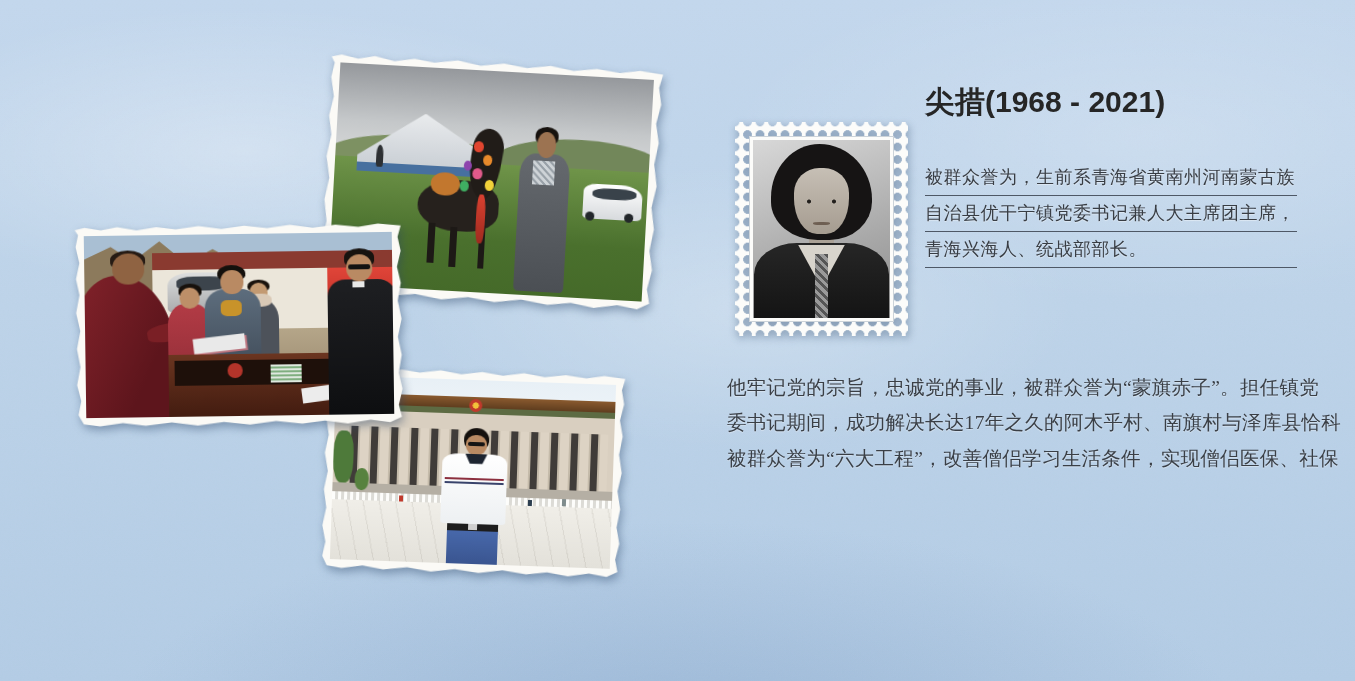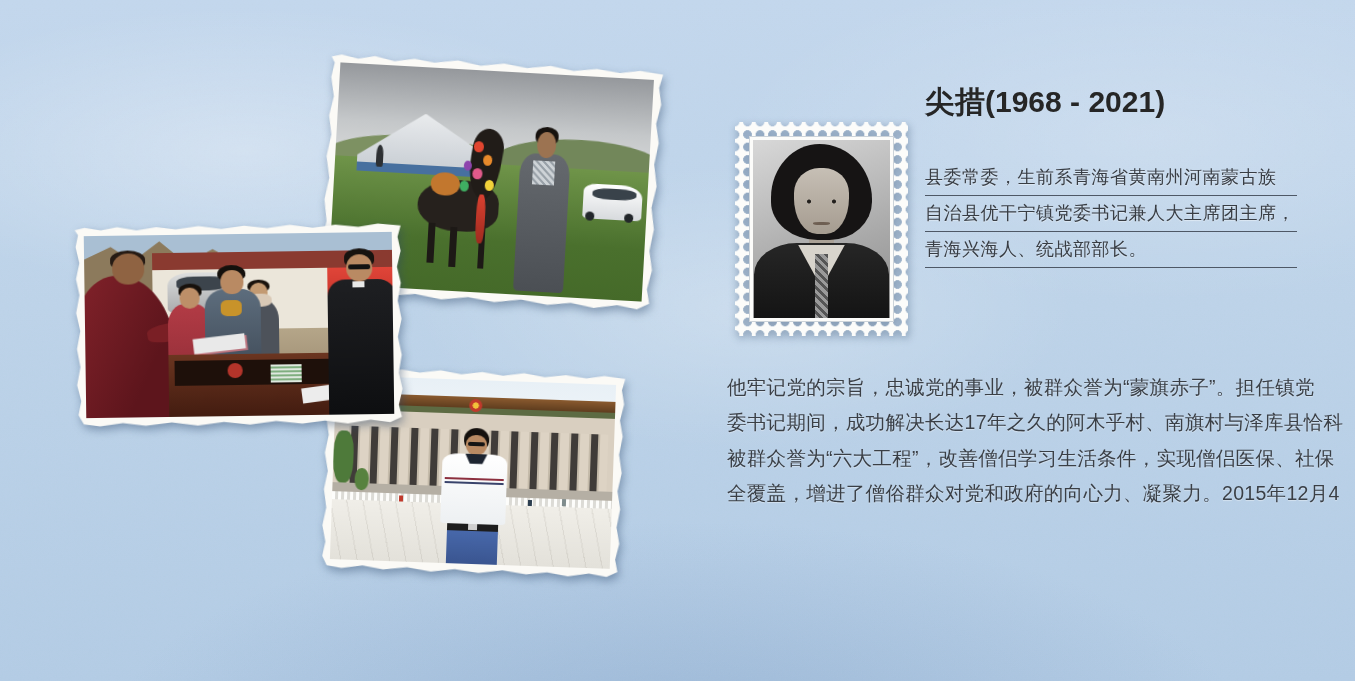--- a/index.html
+++ b/index.html
@@ -140,21 +140,21 @@
   .pt-eyes{left:36%;top:33%;width:28%;height:3%;
     background:radial-gradient(circle at 18% 50%,#23201d 1.6px,rgba(0,0,0,0) 2.4px),radial-gradient(circle at 82% 50%,#23201d 1.6px,rgba(0,0,0,0) 2.4px);}
   .pt-mouth{left:44%;top:46%;width:12%;height:1.6%;background:#6e5f52;border-radius:40%;}
 
   
   .title{position:absolute;left:925px;top:82px;margin:0;z-index:5;
     font-size:30px;font-weight:700;color:#262626;letter-spacing:0;}
   .bio{position:absolute;left:925px;top:160px;width:372px;z-index:5;}
   .bio-line{height:35px;line-height:34px;font-size:18px;letter-spacing:.5px;color:#383d44;
     border-bottom:1px solid #4e5866;white-space:nowrap;text-shadow:0 1px 1px rgba(255,255,255,.45);}
-  .story{position:absolute;left:727px;top:370px;width:615px;z-index:5;}
+  .story{position:absolute;left:727px;top:370px;width:615px;z-index:5;font-family:Liberation Serif, serif;}
   .story-line{height:35.4px;line-height:35.4px;font-size:19.5px;letter-spacing:.3px;color:#3a3f46;
     white-space:nowrap;text-shadow:0 1px 1px rgba(255,255,255,.4);}
 </style>
 </head>
 <body>
 
 <div class="page">
 
   <svg class="texture" width="1355" height="681">
     <filter id="paper">
@@ -281,25 +281,24 @@
         <div class="pt-face"></div>
         <div class="pt-eyes"></div>
         <div class="pt-mouth"></div>
       </div>
     </div>
   </div>
 
   <h1 class="title">尖措(1968 - 2021)</h1>
 
   <div class="bio">
-    <div class="bio-line">县委常委，生前系青海省黄南州河南蒙古族</div>
+    <div class="bio-line">被群众誉为，生前系青海省黄南州河南蒙古族</div>
     <div class="bio-line">自治县优干宁镇党委书记兼人大主席团主席，</div>
     <div class="bio-line">青海兴海人、统战部部长。</div>
   </div>
 
   <div class="story">
     <div class="story-line">他牢记党的宗旨，忠诚党的事业，被群众誉为“蒙旗赤子”。担任镇党</div>
     <div class="story-line">委书记期间，成功解决长达17年之久的阿木乎村、南旗村与泽库县恰科</div>
     <div class="story-line">被群众誉为“六大工程”，改善僧侣学习生活条件，实现僧侣医保、社保</div>
-    <div class="story-line">全覆盖，增进了僧俗群众对党和政府的向心力、凝聚力。2015年12月4</div>
   </div>
 
 </div>
 
 </body></html>

